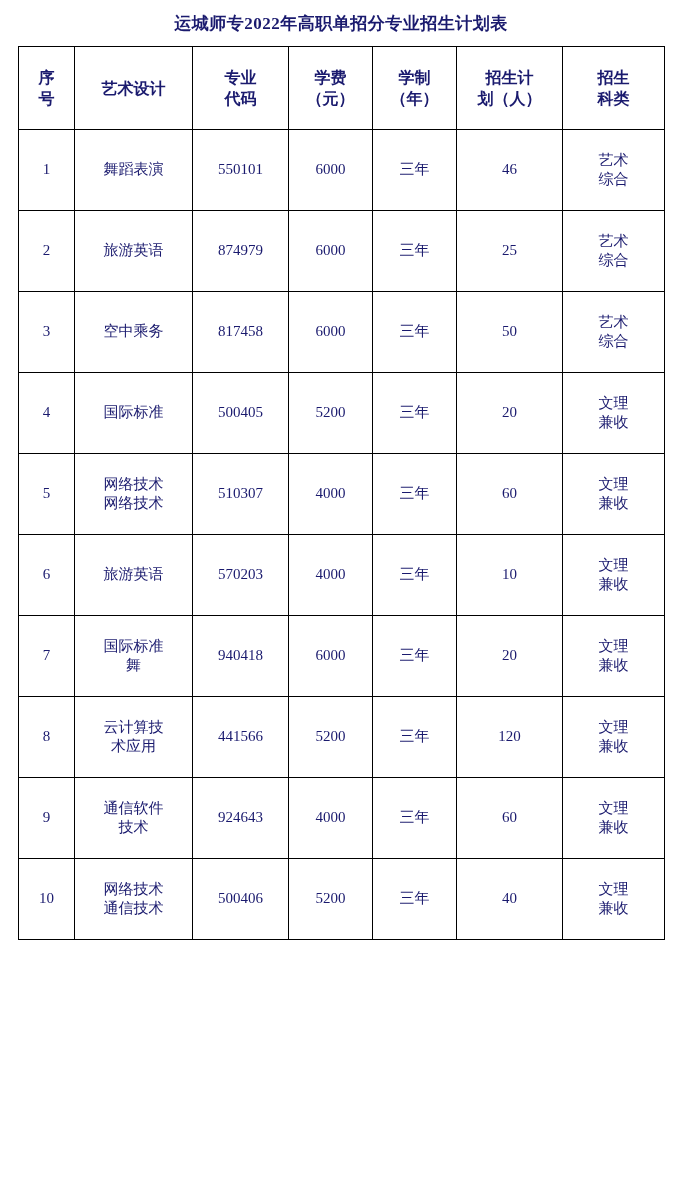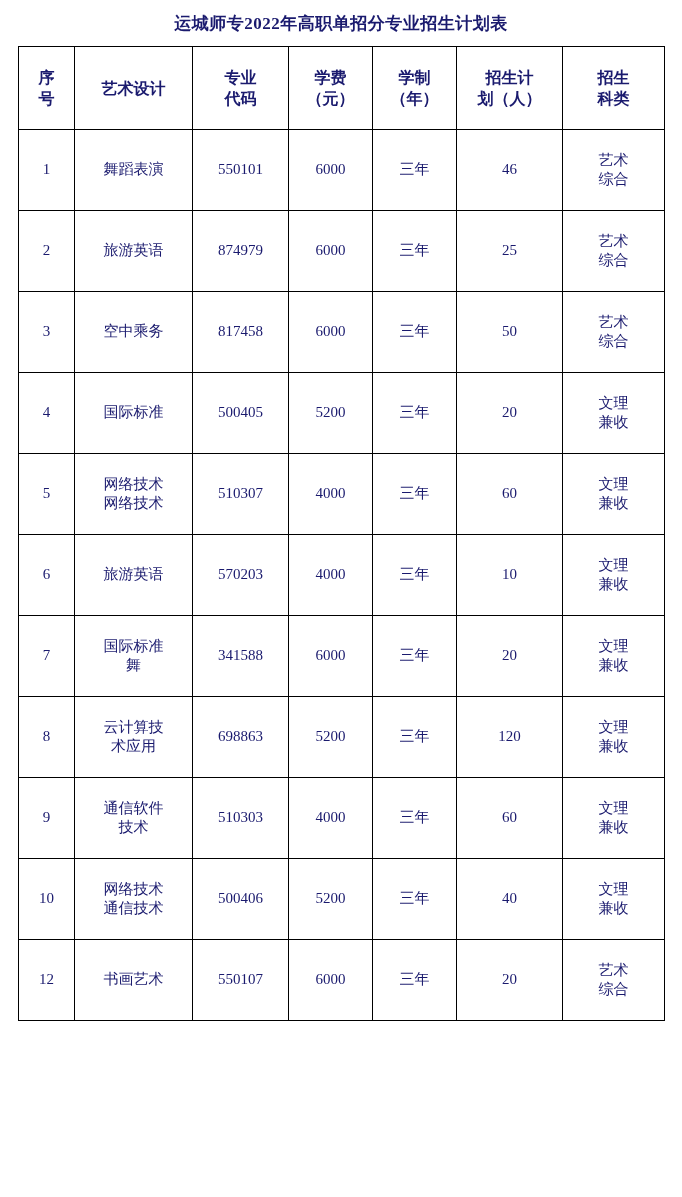--- a/index.html
+++ b/index.html
@@ -212,53 +212,53 @@
           <span class="wrap2">兼收</span>
         </td>
       </tr>
 
       <tr>
         <td class="num">7</td>
         <td>
           <span class="wrap2">国际标准</span>
           <span class="wrap2">舞</span>
         </td>
-        <td class="num">341588</td>
+        <td class="num">940418</td>
         <td class="num">6000</td>
         <td>三年</td>
         <td class="num">20</td>
         <td class="cat-cell">
           <span class="wrap2">文理</span>
           <span class="wrap2">兼收</span>
         </td>
       </tr>
 
       <tr>
         <td class="num">8</td>
         <td>
           <span class="wrap2">云计算技</span>
           <span class="wrap2">术应用</span>
         </td>
-        <td class="num">698863</td>
+        <td class="num">441566</td>
         <td class="num">5200</td>
         <td>三年</td>
         <td class="num">120</td>
         <td class="cat-cell">
           <span class="wrap2">文理</span>
           <span class="wrap2">兼收</span>
         </td>
       </tr>
 
       <tr>
         <td class="num">9</td>
         <td>
           <span class="wrap2">通信软件</span>
           <span class="wrap2">技术</span>
         </td>
-        <td class="num">510303</td>
+        <td class="num">924643</td>
         <td class="num">4000</td>
         <td>三年</td>
         <td class="num">60</td>
         <td class="cat-cell">
           <span class="wrap2">文理</span>
           <span class="wrap2">兼收</span>
         </td>
       </tr>
 
       <tr>
@@ -271,31 +271,16 @@
         <td class="num">5200</td>
         <td>三年</td>
         <td class="num">40</td>
         <td class="cat-cell">
           <span class="wrap2">文理</span>
           <span class="wrap2">兼收</span>
         </td>
       </tr>
 
 
-      <tr>
-        <td class="num">12</td>
-        <td>
-          <span class="wrap2">书画艺术</span>
-          <span class="wrap2"></span>
-        </td>
-        <td class="num">550107</td>
-        <td class="num">6000</td>
-        <td>三年</td>
-        <td class="num">20</td>
-        <td class="cat-cell">
-          <span class="wrap2">艺术</span>
-          <span class="wrap2">综合</span>
-        </td>
-      </tr>
 
     </tbody>
   </table>
 </div>
 
 </body></html>

